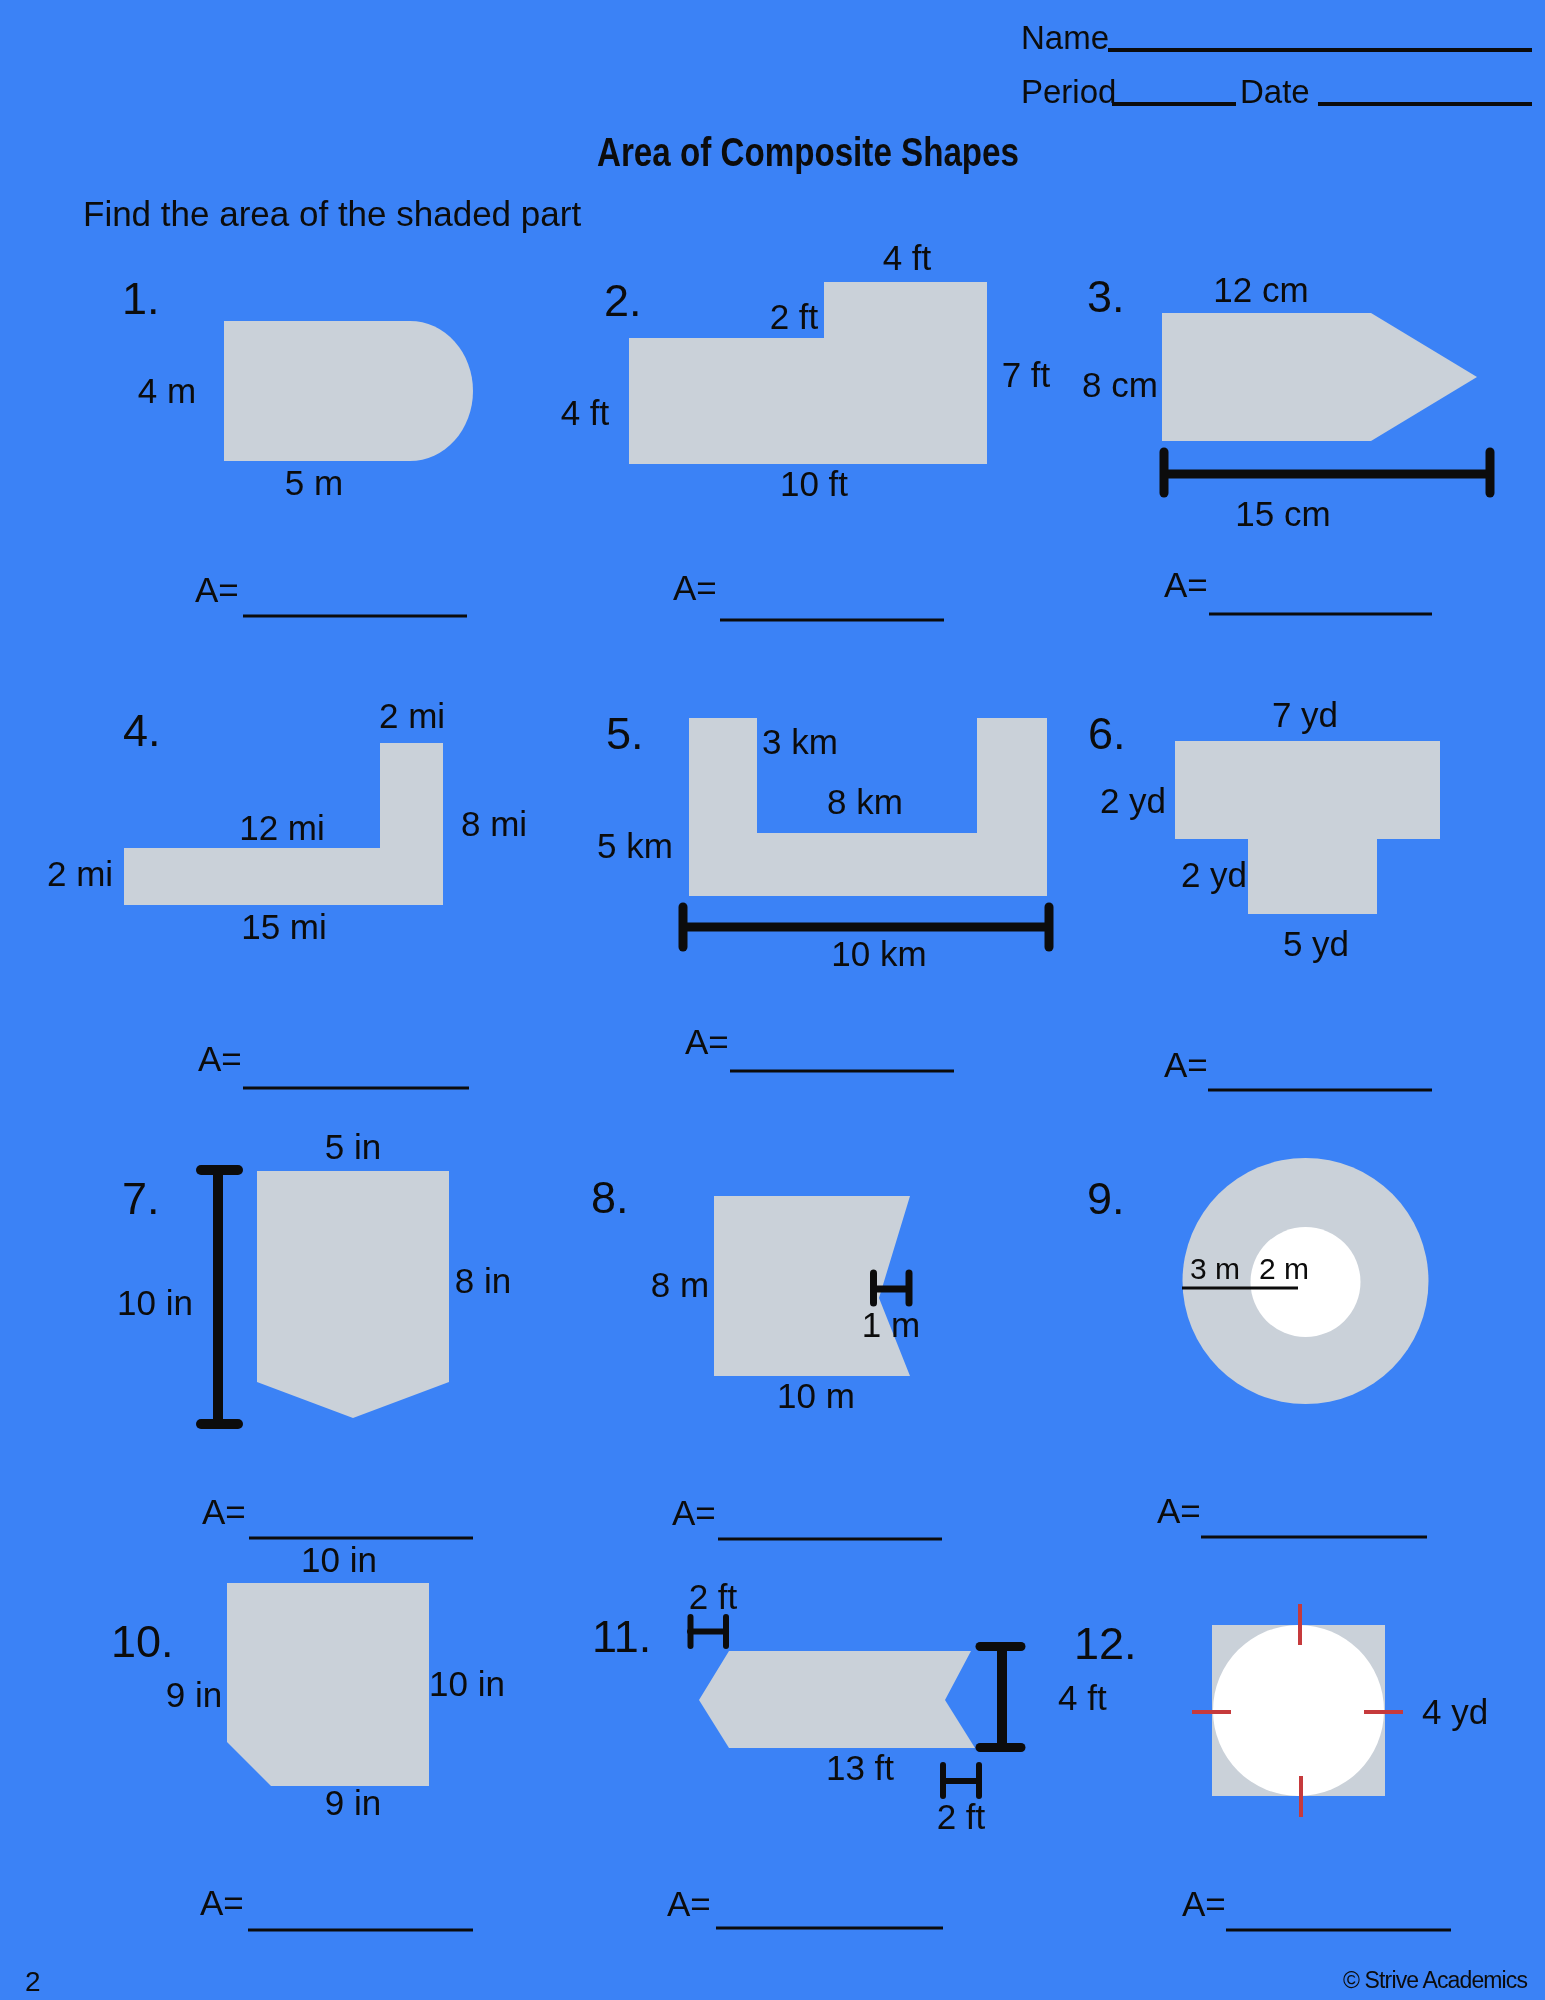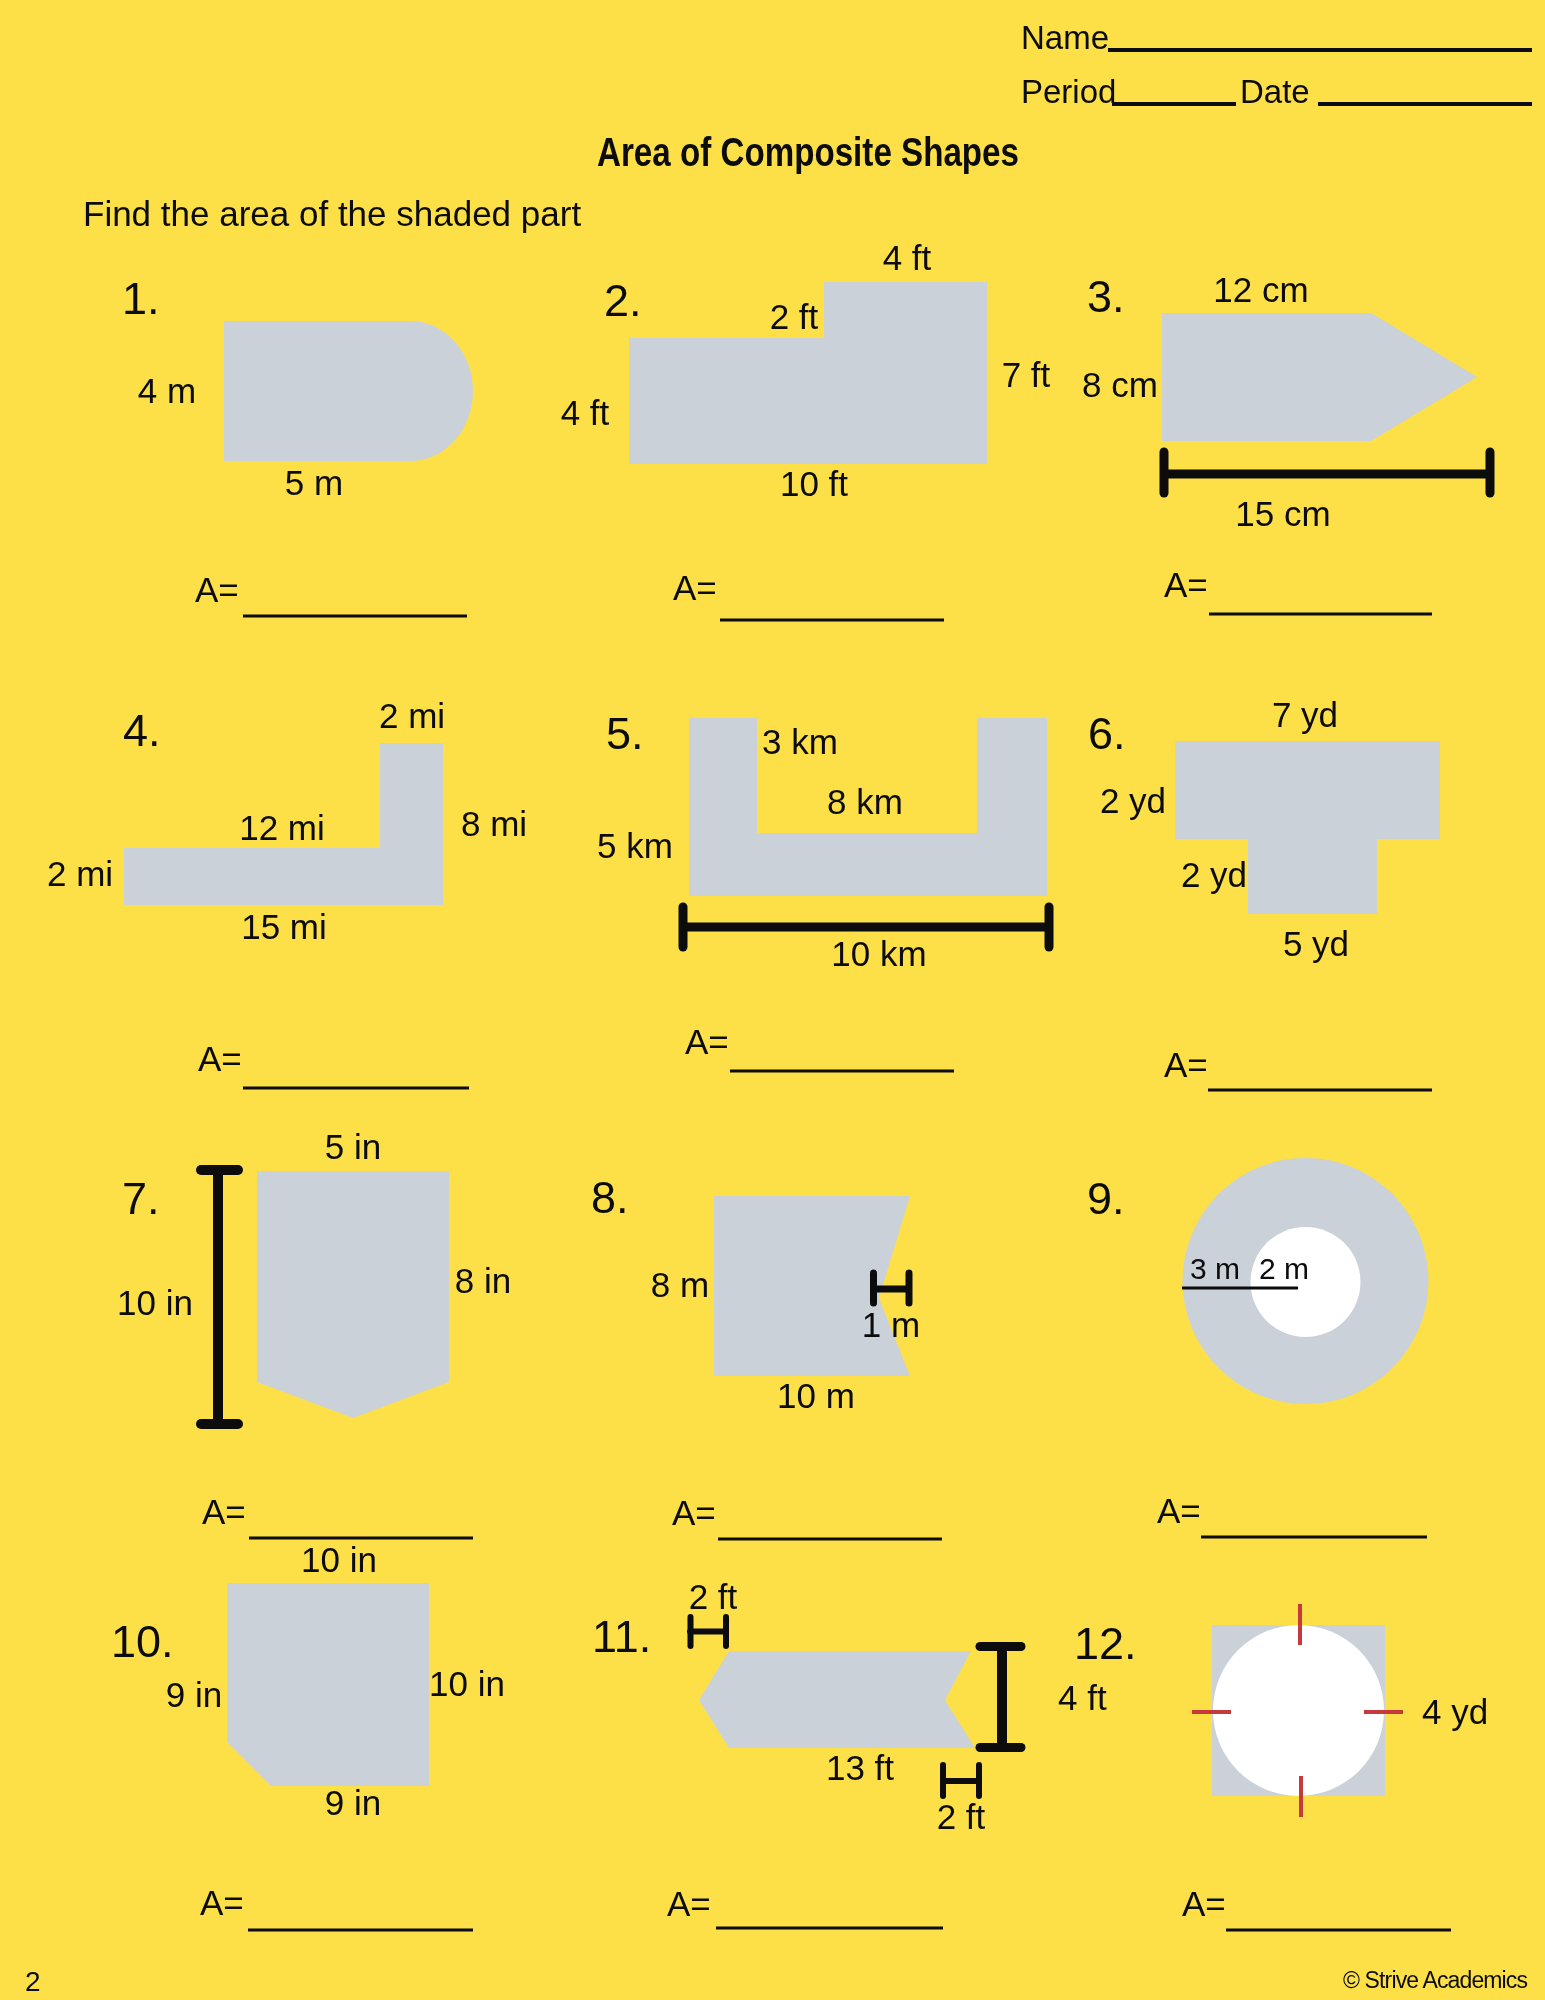--- a/index.html
+++ b/index.html
@@ -1,16 +1,16 @@
 <!DOCTYPE html>
 <html><head>
 <meta charset="utf-8">
 <style>
   html,body{margin:0;padding:0;background:#ffffff;}
-  #page{position:relative;width:1545px;height:2000px;background:#fde047;overflow:hidden;}
+  #page{position:relative;width:1545px;height:2000px;background:#3b82f6;overflow:hidden;}
   svg text{font-family:"Liberation Sans",sans-serif;fill:#0c0c0c;}
 </style>
 </head>
 <body>
 <div id="page">
 <svg width="1545" height="2000" viewBox="0 0 1545 2000">
 
 <text x="1021" y="49" font-size="33">Name</text>
 
 <line x1="1108" y1="50" x2="1532" y2="50" stroke="#0c0c0c" stroke-width="4"></line>

